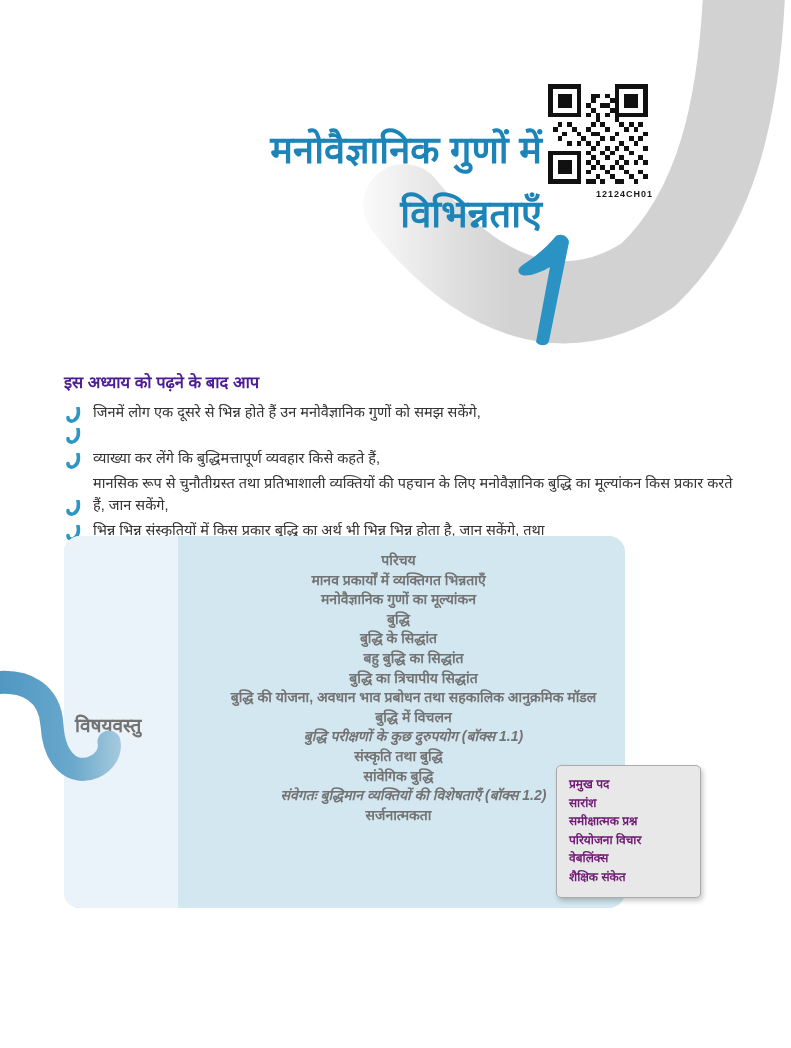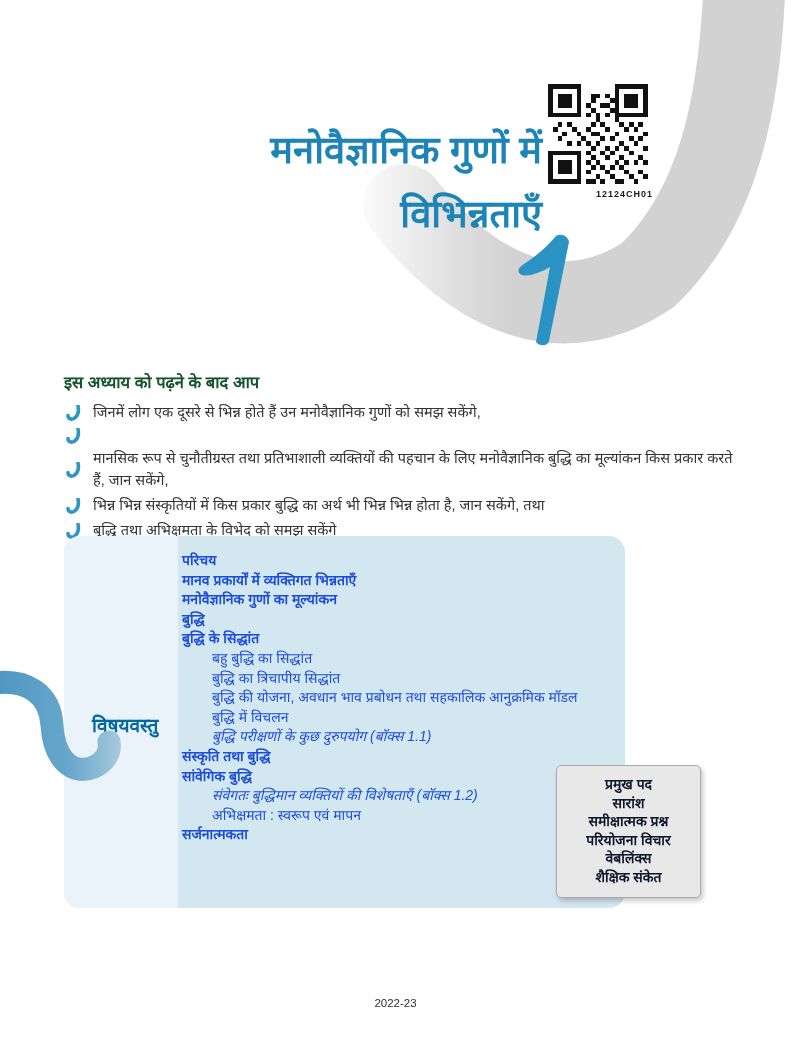--- a/index.html
+++ b/index.html
@@ -19,60 +19,59 @@
     position:absolute; left:72px; top:118px; width:470px; text-align:right;
     color:#1d84b7; font-weight:bold; font-size:38px; line-height:64px;
   }
 
   
   .chapter-number{position:absolute; left:498px; top:230px; width:84px; height:120px;}
 
   
   .objectives{position:absolute; left:64px; top:370px; width:676px;}
   .objectives-heading{
-    color:#14532d; font-weight:bold; font-size:16.5px; margin:0 0 8px 0;
+    color:#4c1d95; font-weight:bold; font-size:16.5px; margin:0 0 8px 0;
   }
   .objective-item{
-    display:flex; align-items:center; margin-bottom:3px;
+    display:flex; align-items:flex-end; margin-bottom:3px;
     font-size:14.5px; line-height:1.52; color:#333333;
   }
   .objective-item .bullet{flex:0 0 15px; margin:2px 12px 0 2px;}
 
   
   .contents-box{
     position:absolute; left:64px; top:536px; width:561px; height:372px;
     background:#d3e7f1; border-radius:16px;
   }
   .contents-sidebar{
     position:absolute; left:0; top:0; bottom:0; width:114px;
     background:#eaf3f9; border-radius:16px 0 0 16px;
   }
   .contents-sidebar-label{
-    position:absolute; left:28px; top:176px; width:100px;
-    font-size:19px; font-weight:bold; color:#0369a1;
+    position:absolute; left:11px; top:176px; width:100px;
+    font-size:19px; font-weight:bold; color:#737373;
   }
   .contents-list{
     position:absolute; left:118px; top:15px; right:10px;
-    font-size:14px; line-height:19.6px; color:#1d4ed8;
+    font-size:14px; line-height:19.6px; color:#737373;text-align:center;
   }
   .contents-list .lvl0{font-weight:bold;}
-  .contents-list .lvl1{padding-left:30px; font-weight:normal;}
+  .contents-list .lvl1{padding-left:30px; font-weight:bold;}
   .contents-list .ital{font-style:italic;}
 
   
   .key-terms-box{
     position:absolute; left:556px; top:765px; width:119px;
     background:#e8e8e8; border:1px solid #ababab; border-radius:5px;
     box-shadow:2px 3px 5px rgba(0,0,0,0.22);
     padding:9px 12px 10px 12px;
   }
   .key-term{
-    font-size:14px; font-weight:bold; color:#0f172a; line-height:18.6px;
+    font-size:12px; font-weight:bold; color:#701a75; line-height:18.6px;
     white-space:nowrap;
-    text-align:center;
   }
 
   
   .footer{
     position:absolute; top:997px; left:0; width:100%; text-align:center;
     font-size:11.5px; color:#2e2e2e;
   }
 </style>
 </head>
 <body>
@@ -135,20 +134,26 @@
     </div>
     <div class="objective-item">
       <svg class="bullet" width="15" height="16" viewBox="0 0 15 16">
           <path d="M12,1 C13,6 12,11 8,13.5 C5,15 2,13.5 2,10.5" fill="none" stroke="#2e96c3" stroke-width="3.6" stroke-linecap="round"></path>
         </svg>
     </div>
     <div class="objective-item">
       <svg class="bullet" width="15" height="16" viewBox="0 0 15 16">
           <path d="M12,1 C13,6 12,11 8,13.5 C5,15 2,13.5 2,10.5" fill="none" stroke="#2e96c3" stroke-width="3.6" stroke-linecap="round"></path>
         </svg>
+      <span>व्याख्या कर लेंगे कि बुद्धिमत्तापूर्ण व्यवहार किसे कहते हैं,</span>
+    </div>
+    <div class="objective-item">
+      <svg class="bullet" width="15" height="16" viewBox="0 0 15 16">
+          <path d="M12,1 C13,6 12,11 8,13.5 C5,15 2,13.5 2,10.5" fill="none" stroke="#2e96c3" stroke-width="3.6" stroke-linecap="round"></path>
+        </svg>
       <span>मानसिक रूप से चुनौतीग्रस्त तथा प्रतिभाशाली व्यक्तियों की पहचान के लिए मनोवैज्ञानिक बुद्धि का मूल्यांकन किस प्रकार करते हैं, जान सकेंगे,</span>
     </div>
     <div class="objective-item">
       <svg class="bullet" width="15" height="16" viewBox="0 0 15 16">
           <path d="M12,1 C13,6 12,11 8,13.5 C5,15 2,13.5 2,10.5" fill="none" stroke="#2e96c3" stroke-width="3.6" stroke-linecap="round"></path>
         </svg>
       <span>भिन्न भिन्न संस्कृतियों में किस प्रकार बुद्धि का अर्थ भी भिन्न भिन्न होता है, जान सकेंगे, तथा</span>
     </div>
     <div class="objective-item">
       <svg class="bullet" width="15" height="16" viewBox="0 0 15 16">
@@ -168,21 +173,20 @@
       <div class="lvl0">बुद्धि</div>
       <div class="lvl0">बुद्धि के सिद्धांत</div>
       <div class="lvl1">बहु बुद्धि का सिद्धांत</div>
       <div class="lvl1">बुद्धि का त्रिचापीय सिद्धांत</div>
       <div class="lvl1">बुद्धि की योजना, अवधान भाव प्रबोधन तथा सहकालिक आनुक्रमिक मॉडल</div>
       <div class="lvl1">बुद्धि में विचलन</div>
       <div class="lvl1 ital">बुद्धि परीक्षणों के कुछ दुरुपयोग (बॉक्स 1.1)</div>
       <div class="lvl0">संस्कृति तथा बुद्धि</div>
       <div class="lvl0">सांवेगिक बुद्धि</div>
       <div class="lvl1 ital">संवेगतः बुद्धिमान व्यक्तियों की विशेषताएँ (बॉक्स 1.2)</div>
-      <div class="lvl1">अभिक्षमता : स्वरूप एवं मापन</div>
       <div class="lvl0">सर्जनात्मकता</div>
     </div>
   </div>
 
   <svg class="decor" style="left:0;top:655px;" width="150" height="150" viewBox="0 0 150 150">
     <defs>
       <linearGradient id="bluefade" gradientUnits="userSpaceOnUse" x1="0" y1="0" x2="120" y2="0">
         <stop offset="0" stop-color="#4f97c2"></stop>
         <stop offset="0.6" stop-color="#6aa8cc"></stop>
         <stop offset="1" stop-color="#a5c9dd"></stop>
@@ -193,15 +197,14 @@
 
   <div class="key-terms-box">
     <div class="key-term">प्रमुख पद</div>
     <div class="key-term">सारांश</div>
     <div class="key-term">समीक्षात्मक प्रश्न</div>
     <div class="key-term">परियोजना विचार</div>
     <div class="key-term">वेबलिंक्स</div>
     <div class="key-term">शैक्षिक संकेत</div>
   </div>
 
-  <div class="footer">2022-23</div>
 
 </div>
 
 </body></html>

